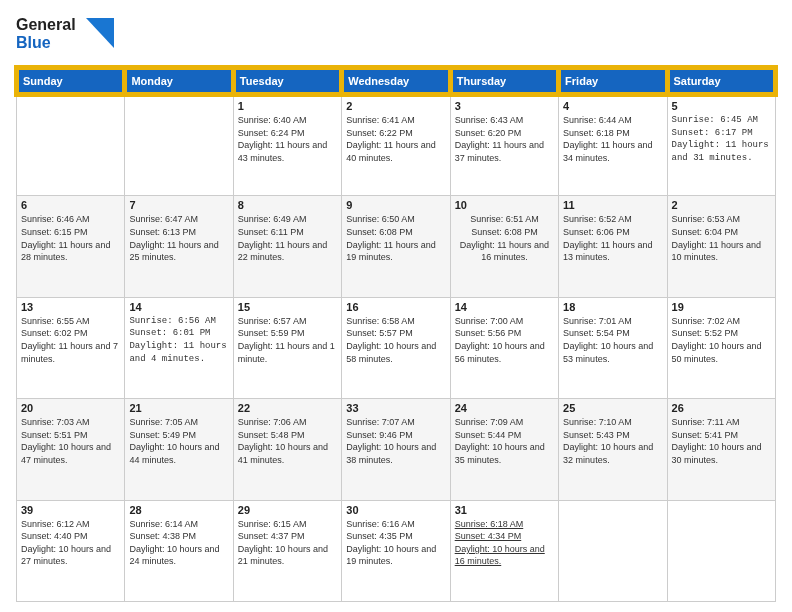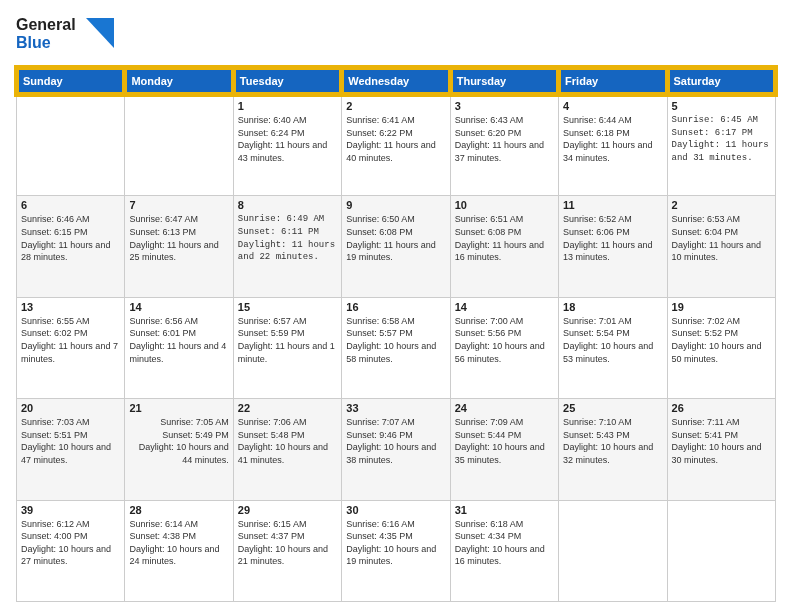--- a/index.html
+++ b/index.html
@@ -158,33 +158,33 @@
 Daylight: 11 hours and 28 minutes.</div>
           </td>
           <td>
             <span class="cell-day">7</span>
             <div class="cell-info" style="white-space: pre-line;">Sunrise: 6:47 AM
 Sunset: 6:13 PM
 Daylight: 11 hours and 25 minutes.</div>
           </td>
           <td>
             <span class="cell-day">8</span>
-            <div class="cell-info" style="white-space: pre-line; font-family: Liberation Mono, monospace;">Sunrise: 6:49 AM
+            <div class="cell-info" style="white-space: pre-line;">Sunrise: 6:49 AM
 Sunset: 6:11 PM
 Daylight: 11 hours and 22 minutes.</div>
           </td>
           <td>
             <span class="cell-day">9</span>
             <div class="cell-info" style="white-space: pre-line;">Sunrise: 6:50 AM
 Sunset: 6:08 PM
 Daylight: 11 hours and 19 minutes.</div>
           </td>
           <td>
             <span class="cell-day">10</span>
-            <div class="cell-info" style="white-space: pre-line;">Sunrise: 6:51 AM
+            <div class="cell-info" style="white-space: pre-line; text-align: center;">Sunrise: 6:51 AM
 Sunset: 6:08 PM
 Daylight: 11 hours and 16 minutes.</div>
           </td>
           <td>
             <span class="cell-day">11</span>
             <div class="cell-info" style="white-space: pre-line;">Sunrise: 6:52 AM
 Sunset: 6:06 PM
 Daylight: 11 hours and 13 minutes.</div>
           </td>
           <td>
@@ -196,21 +196,21 @@
         </tr>
         <tr>
           <td>
             <span class="cell-day">13</span>
             <div class="cell-info" style="white-space: pre-line;">Sunrise: 6:55 AM
 Sunset: 6:02 PM
 Daylight: 11 hours and 7 minutes.</div>
           </td>
           <td>
             <span class="cell-day">14</span>
-            <div class="cell-info" style="white-space: pre-line;">Sunrise: 6:56 AM
+            <div class="cell-info" style="white-space: pre-line; font-family: Liberation Mono, monospace;">Sunrise: 6:56 AM
 Sunset: 6:01 PM
 Daylight: 11 hours and 4 minutes.</div>
           </td>
           <td>
             <span class="cell-day">15</span>
             <div class="cell-info" style="white-space: pre-line;">Sunrise: 6:57 AM
 Sunset: 5:59 PM
 Daylight: 11 hours and 1 minute.</div>
           </td>
           <td>
@@ -240,21 +240,21 @@
         </tr>
         <tr>
           <td>
             <span class="cell-day">20</span>
             <div class="cell-info" style="white-space: pre-line;">Sunrise: 7:03 AM
 Sunset: 5:51 PM
 Daylight: 10 hours and 47 minutes.</div>
           </td>
           <td>
             <span class="cell-day">21</span>
-            <div class="cell-info" style="white-space: pre-line; text-align: right;">Sunrise: 7:05 AM
+            <div class="cell-info" style="white-space: pre-line;">Sunrise: 7:05 AM
 Sunset: 5:49 PM
 Daylight: 10 hours and 44 minutes.</div>
           </td>
           <td>
             <span class="cell-day">22</span>
             <div class="cell-info" style="white-space: pre-line;">Sunrise: 7:06 AM
 Sunset: 5:48 PM
 Daylight: 10 hours and 41 minutes.</div>
           </td>
           <td>
@@ -279,21 +279,21 @@
             <span class="cell-day">26</span>
             <div class="cell-info" style="white-space: pre-line;">Sunrise: 7:11 AM
 Sunset: 5:41 PM
 Daylight: 10 hours and 30 minutes.</div>
           </td>
         </tr>
         <tr>
           <td>
             <span class="cell-day">39</span>
             <div class="cell-info" style="white-space: pre-line;">Sunrise: 6:12 AM
-Sunset: 4:00 PM
+Sunset: 4:40 PM
 Daylight: 10 hours and 27 minutes.</div>
           </td>
           <td>
             <span class="cell-day">28</span>
             <div class="cell-info" style="white-space: pre-line;">Sunrise: 6:14 AM
 Sunset: 4:38 PM
 Daylight: 10 hours and 24 minutes.</div>
           </td>
           <td>
             <span class="cell-day">29</span>
@@ -302,21 +302,21 @@
 Daylight: 10 hours and 21 minutes.</div>
           </td>
           <td>
             <span class="cell-day">30</span>
             <div class="cell-info" style="white-space: pre-line;">Sunrise: 6:16 AM
 Sunset: 4:35 PM
 Daylight: 10 hours and 19 minutes.</div>
           </td>
           <td>
             <span class="cell-day">31</span>
-            <div class="cell-info" style="white-space: pre-line;">Sunrise: 6:18 AM
+            <div class="cell-info" style="white-space: pre-line; text-decoration: underline;">Sunrise: 6:18 AM
 Sunset: 4:34 PM
 Daylight: 10 hours and 16 minutes.</div>
           </td>
           <td class="empty-cell"></td>
           <td class="empty-cell"></td>
         </tr>
       </tbody>
   </table>
 </div>
 

